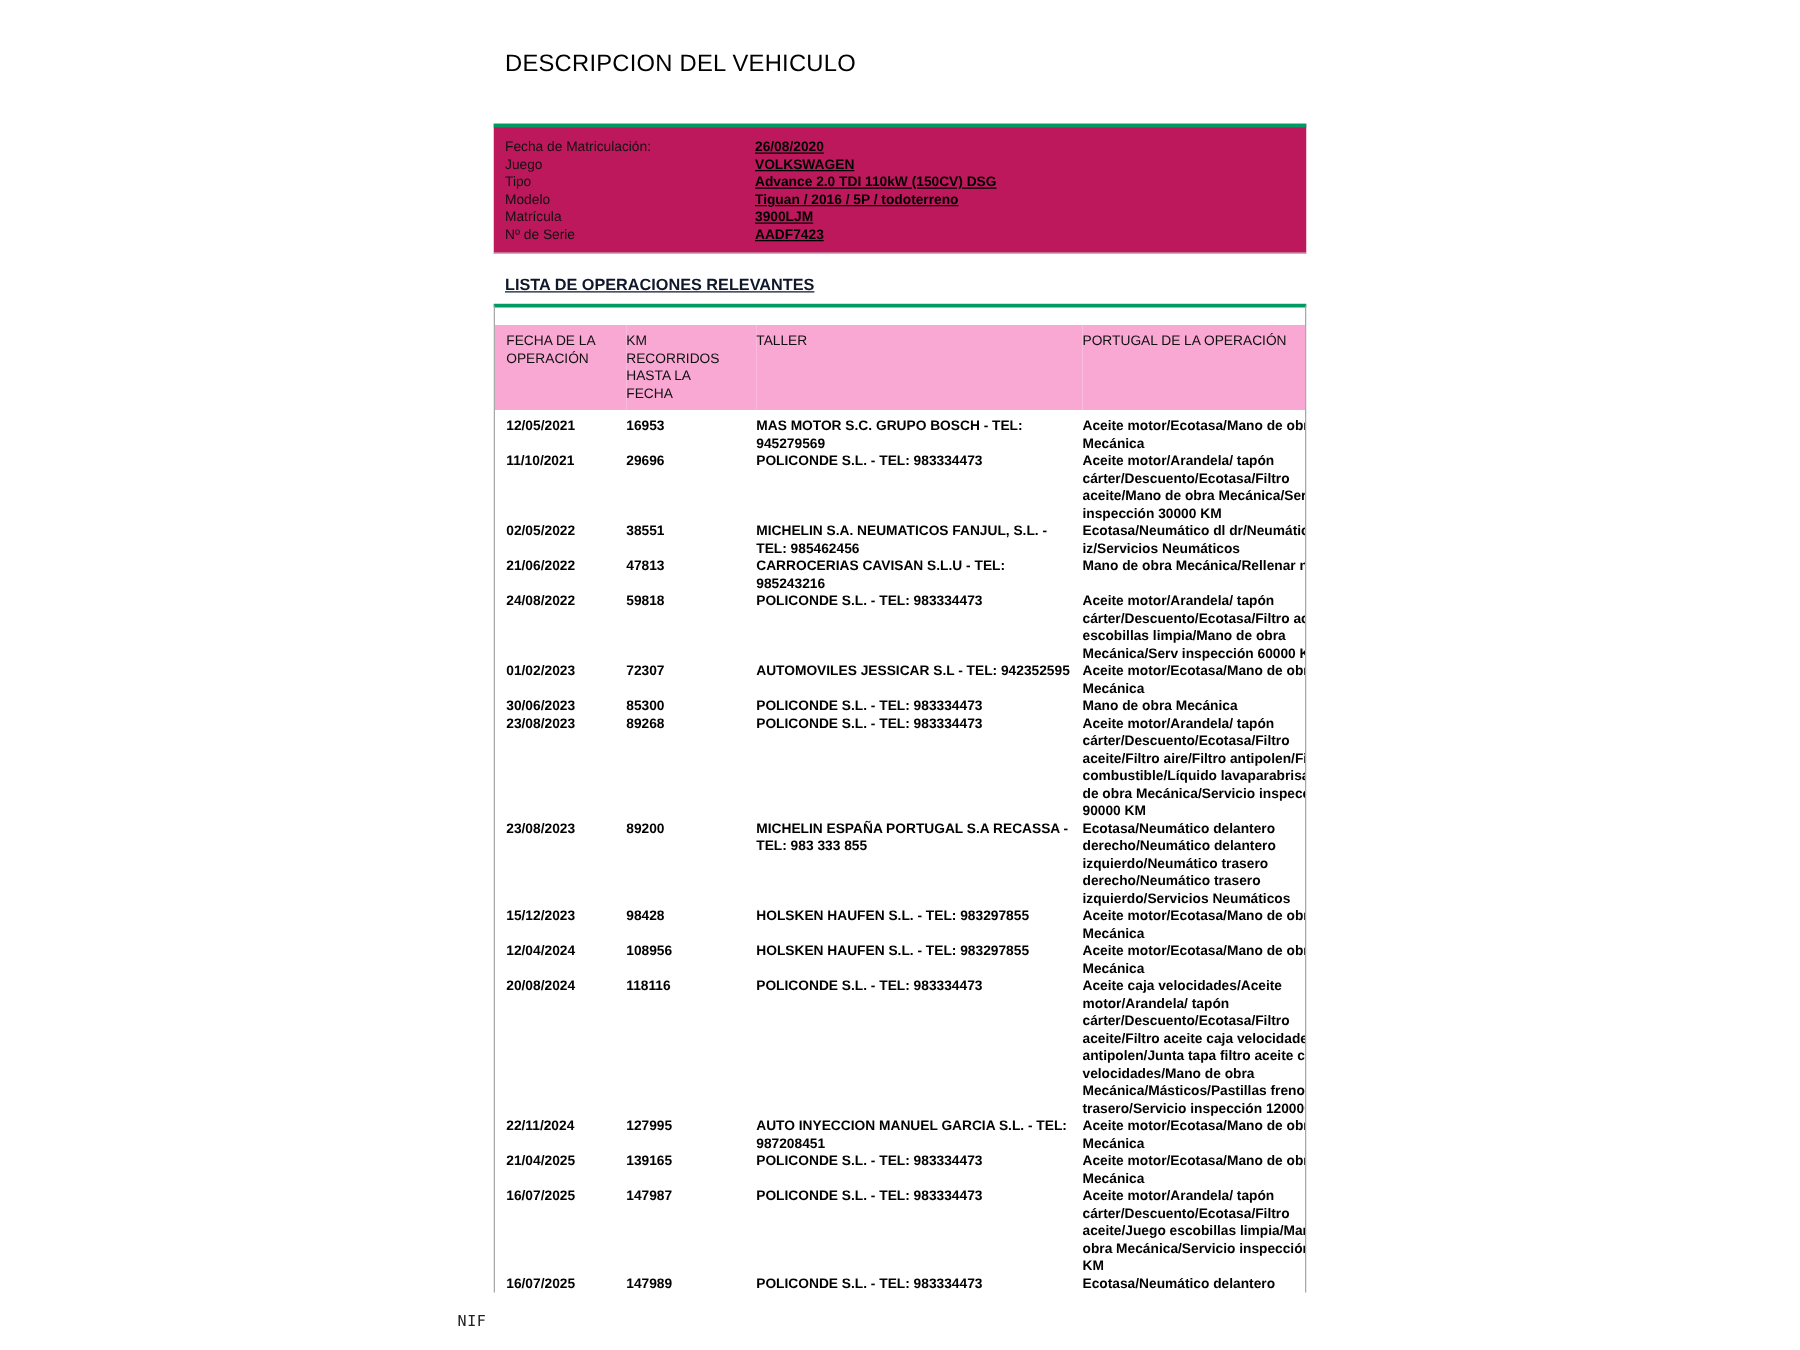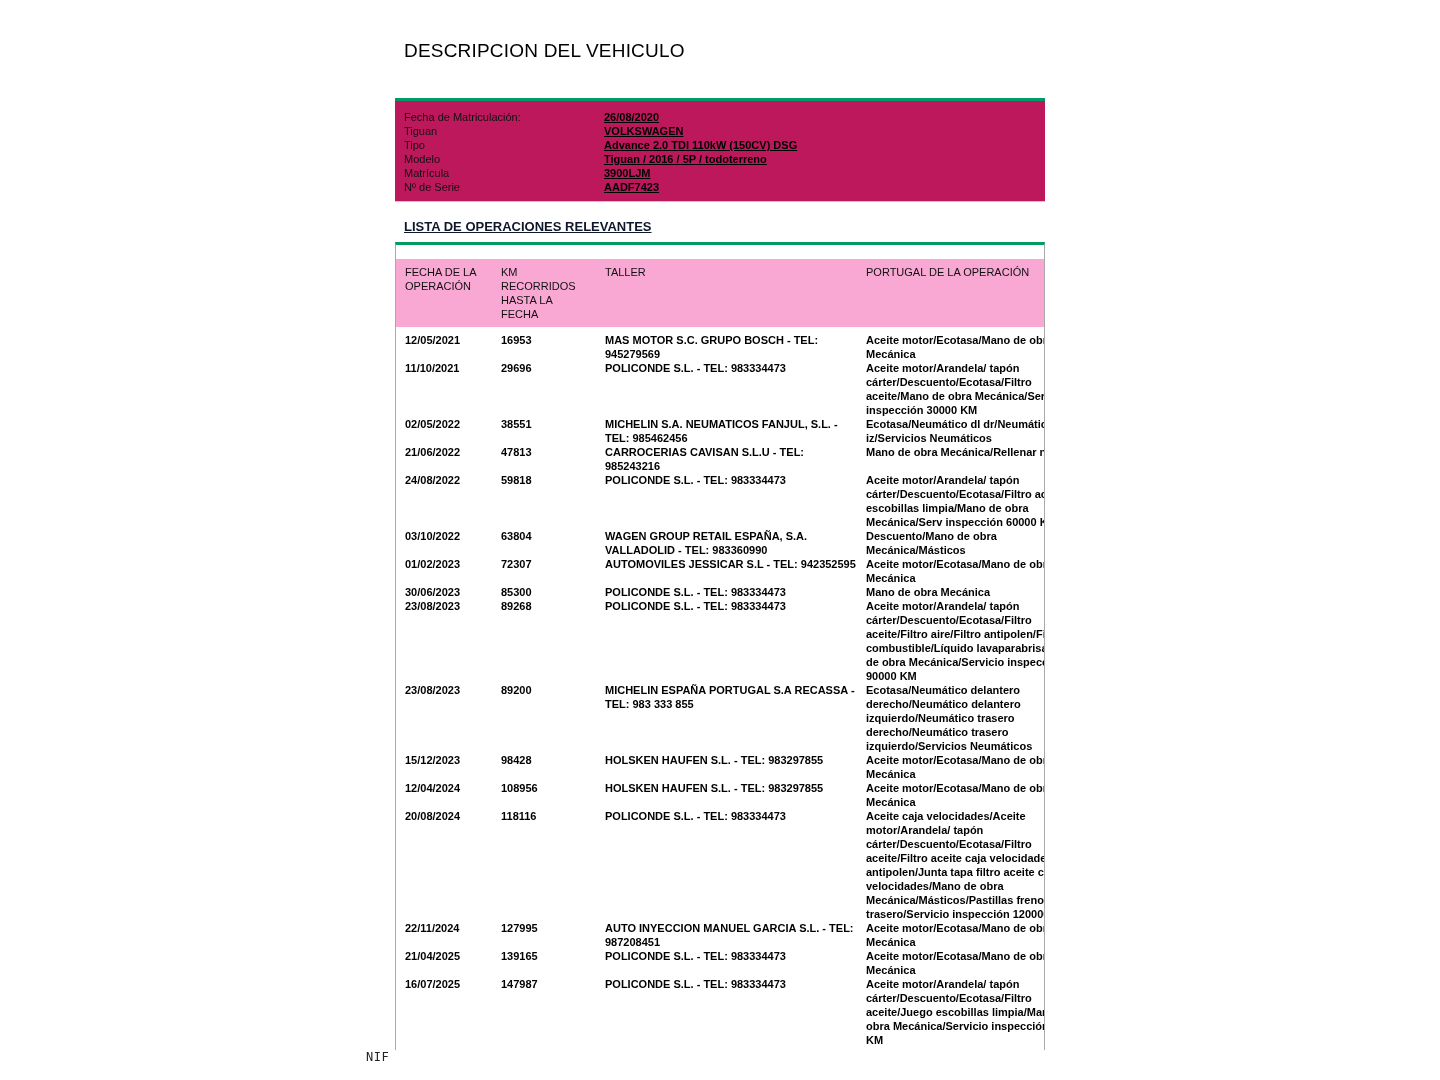--- a/index.html
+++ b/index.html
@@ -9,22 +9,22 @@
     height: 1080px;
     background: #ffffff;
     overflow: hidden;
     position: relative;
     font-family: "Liberation Sans", sans-serif;
     color: #000;
   }
 
   .page {
     width: 650px;
-    margin: 12px auto;
-    padding-top: 28px;
+    margin: 0 auto;
+    padding-top: 41px;
   }
 
   .title {
     font-size: 19px;
     font-weight: 400;
     color: #000;
     margin-left: 9px;
     letter-spacing: 0.2px;
   }
 
@@ -125,21 +125,21 @@
   <h1 class="title">DESCRIPCION DEL VEHICULO</h1>
 
   <div class="info-box">
 
   <div class="info-row">
     <span class="info-label">Fecha de Matriculación:</span>
     <span class="info-value">26/08/2020</span>
   </div>
 
   <div class="info-row">
-    <span class="info-label">Tiguan</span>
+    <span class="info-label">Juego</span>
     <span class="info-value">VOLKSWAGEN</span>
   </div>
 
   <div class="info-row">
     <span class="info-label">Tipo</span>
     <span class="info-value">Advance 2.0 TDI 110kW (150CV) DSG</span>
   </div>
 
   <div class="info-row">
     <span class="info-label">Modelo</span>
@@ -204,26 +204,20 @@
     <td class="c-resumen">Mano de obra Mecánica/Rellenar niveles</td>
   </tr>
 
   <tr>
     <td class="c-date">24/08/2022</td>
     <td class="c-km">59818</td>
     <td class="c-taller">POLICONDE S.L. - TEL: 983334473</td>
     <td class="c-resumen">Aceite motor/Arandela/ tapón cárter/Descuento/Ecotasa/Filtro aceite/Jgo escobillas limpia/Mano de obra Mecánica/Serv inspección 60000 KM</td>
   </tr>
 
-  <tr>
-    <td class="c-date">03/10/2022</td>
-    <td class="c-km">63804</td>
-    <td class="c-taller">WAGEN GROUP RETAIL ESPAÑA, S.A. VALLADOLID - TEL: 983360990</td>
-    <td class="c-resumen">Descuento/Mano de obra Mecánica/Másticos</td>
-  </tr>
 
   <tr>
     <td class="c-date">01/02/2023</td>
     <td class="c-km">72307</td>
     <td class="c-taller">AUTOMOVILES JESSICAR S.L - TEL: 942352595</td>
     <td class="c-resumen">Aceite motor/Ecotasa/Mano de obra Mecánica</td>
   </tr>
 
   <tr>
     <td class="c-date">30/06/2023</td>

